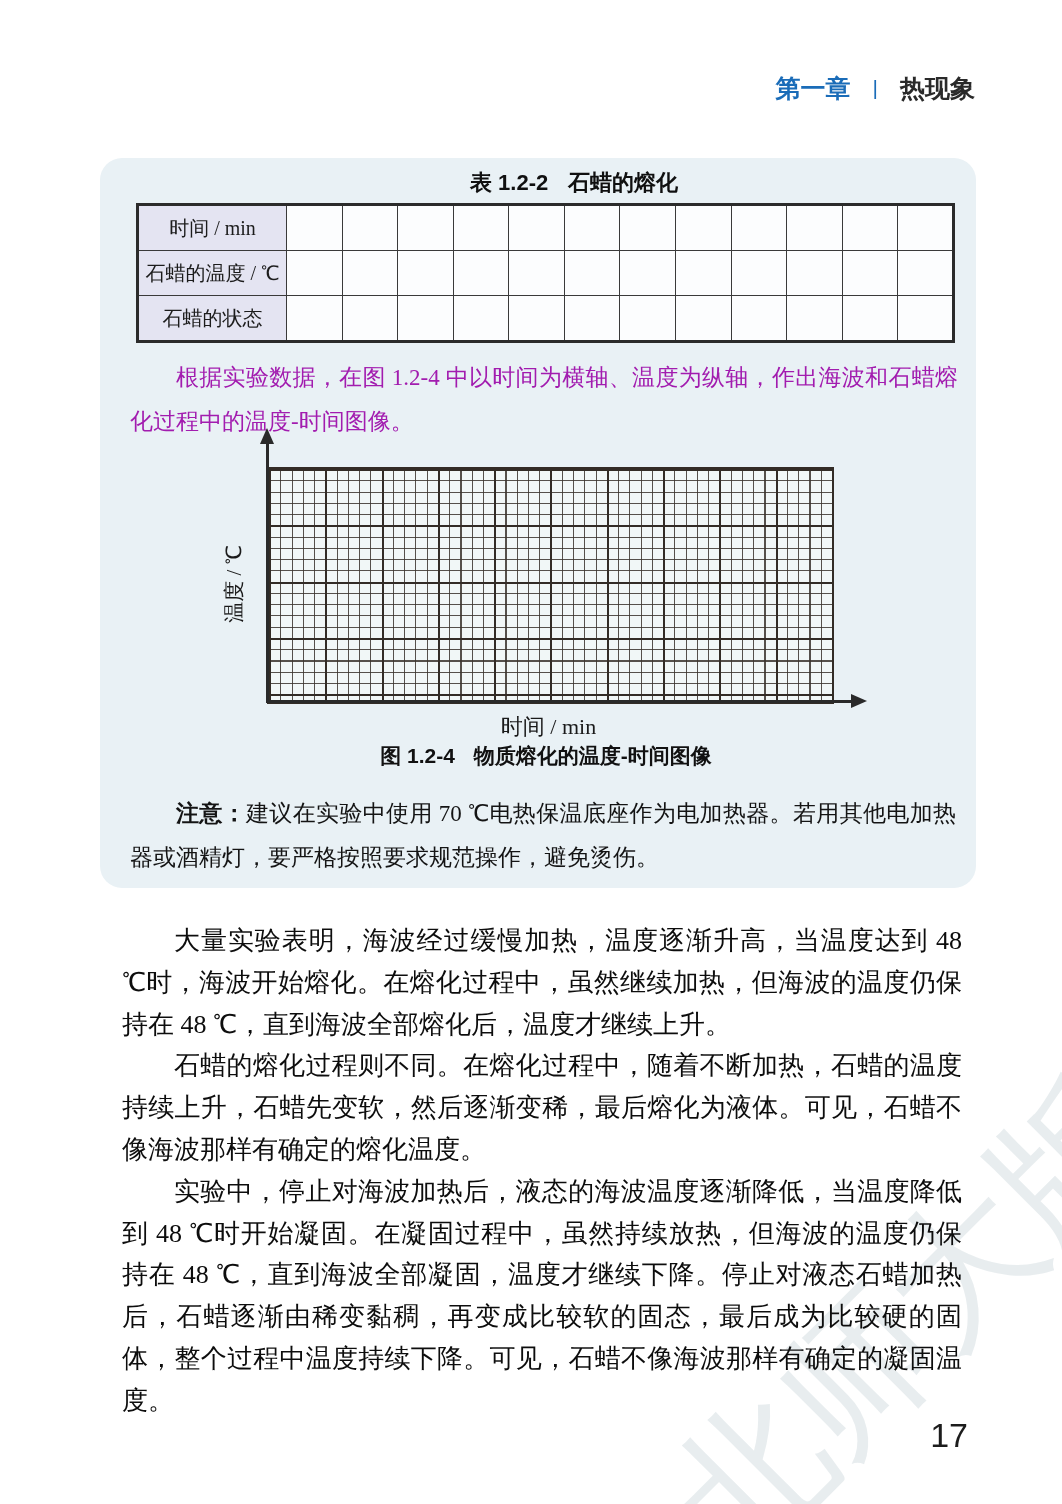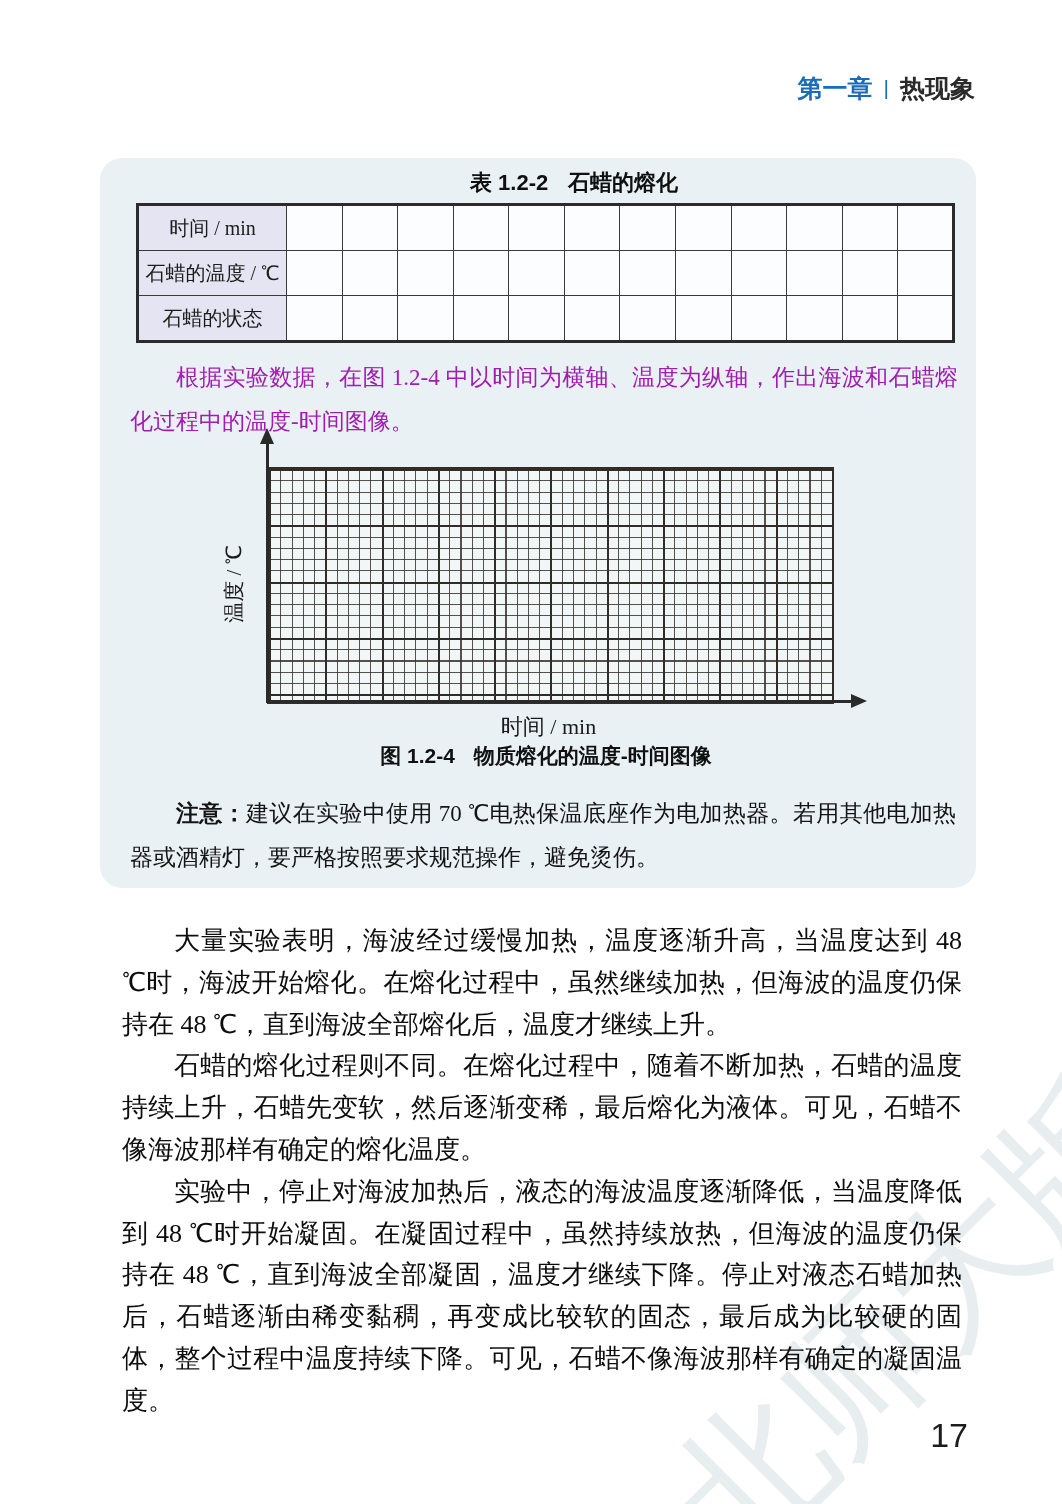--- a/index.html
+++ b/index.html
@@ -5,21 +5,21 @@
   html,body { margin:0; padding:0; }
   body { background:#ffffff; }
   .page {
     position:relative; width:1062px; height:1504px;
     background:#ffffff; overflow:hidden;
     font-family:"Liberation Serif", serif; color:#111;
   }
   
   .chapter-header {
     position:absolute; top:72px; right:87px; z-index:2;
-    display:flex; align-items:center; gap:11px;
+    display:flex; align-items:center; gap:22px;
     font-family:"Liberation Sans", sans-serif; font-weight:bold; font-size:25px;
   }
   .chapter-num  { color:#1a6cb8; }
   .chapter-sep  { color:#1a6cb8; font-weight:normal; font-size:21px; transform:translateY(-1px); }
   .chapter-title{ color:#2a2a2a;text-align:center; }
 
   
   .activity-box {
     position:absolute; left:100px; top:158px; width:876px; height:730px;
     background:#e9f1f5; border-radius:22px; z-index:1;

